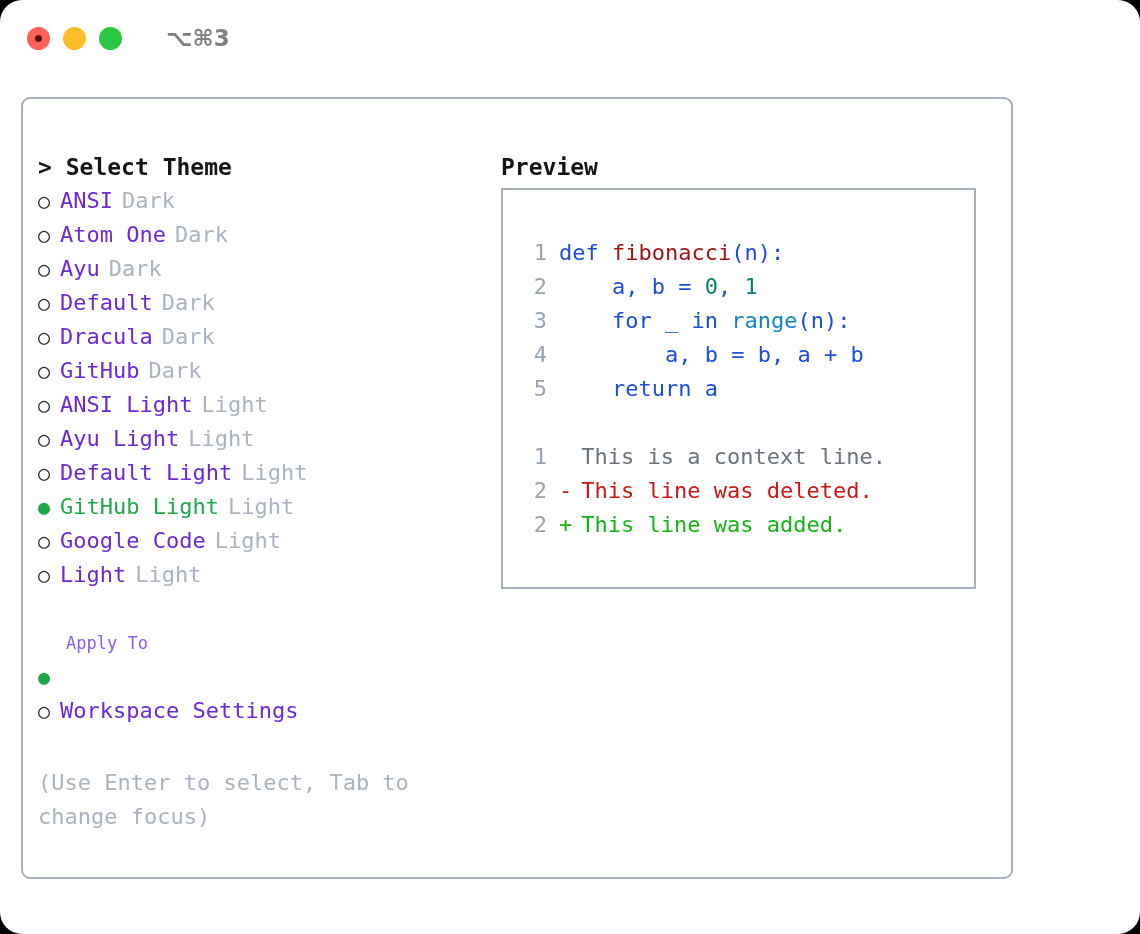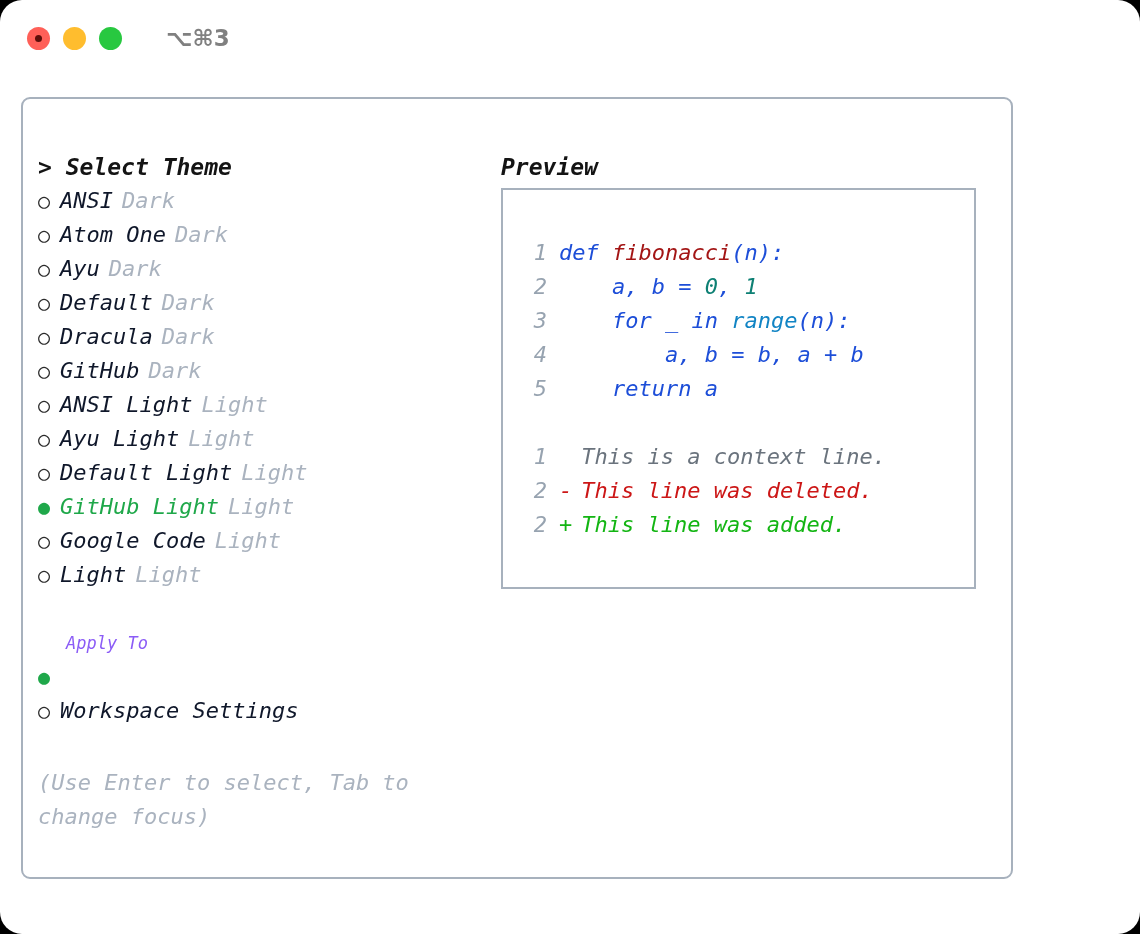--- a/index.html
+++ b/index.html
@@ -76,21 +76,20 @@
   .card {
     position: absolute;
     left: 21px;
     top: 97px;
     width: 992px;
     height: 782px;
     border: 2px solid #a7b1bd;
     border-radius: 9px;
     box-sizing: border-box;
     background: #ffffff;
-    font-style: italic;
   }
 
   .columns {
     position: absolute;
     left: 0;
     top: 0;
     width: 100%;
     height: 100%;
   }
 
@@ -120,21 +119,21 @@
   }
   .bullet {
     display: inline-block;
     width: 22px;
     flex: 0 0 22px;
     font-size: 20px;
     color: #2a2a2a;
     line-height: 34px;
   }
   .bullet.selected { color: #1fa84a; }
-  .theme-name { color: #0f172a; }
+  .theme-name { color: #6d28d9; }
   .theme-row.selected .theme-name { color: #1fa84a; }
   .theme-variant { color: #aab3bf; padding-left: 9px; }
 
   .section-gap { height: 34px; }
 
   .apply-header {
     font-size: 17px;
     color: #8b5cf6;
     line-height: 34px;
     padding-left: 28px;

